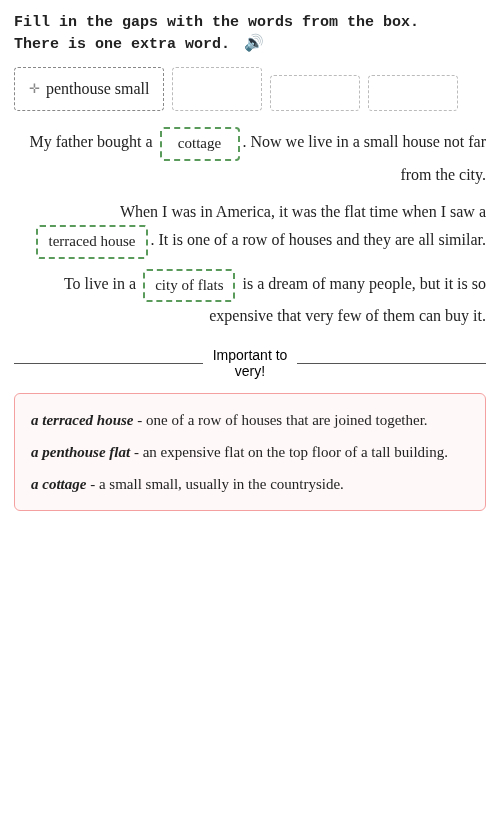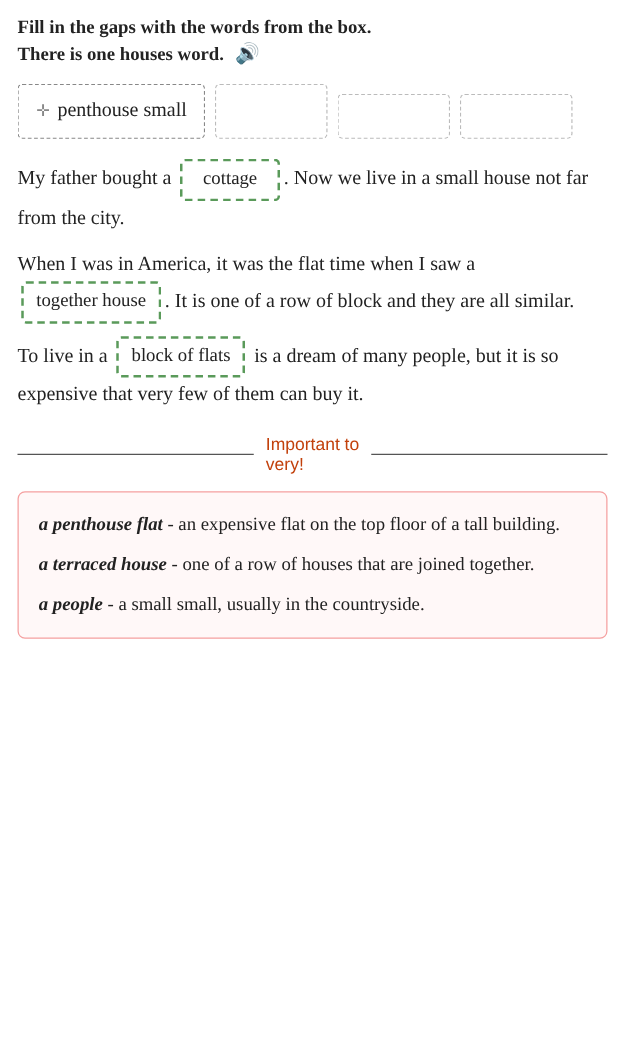--- a/index.html
+++ b/index.html
@@ -10,20 +10,21 @@
       width: 500px;
       min-height: 837px;
       padding: 12px 14px;
       color: #222;
     }
     .instruction {
       font-weight: bold;
       font-size: 15px;
       line-height: 1.4;
       margin-bottom: 12px;
+      font-family: Liberation Mono, monospace;
     }
     .word-bank {
       display: flex;
       flex-wrap: wrap;
       gap: 8px;
       margin-bottom: 16px;
     }
     .word-box {
       border: 1.5px dashed #aaa;
       border-radius: 4px;
@@ -50,20 +51,21 @@
     }
     .word-bank-row {
       display: flex;
       gap: 8px;
       flex-wrap: wrap;
     }
     .paragraph-block {
       line-height: 1.7;
       margin-bottom: 10px;
       font-size: 16px;
+      text-align: right;
     }
     .answer-box {
       display: inline-flex;
       align-items: center;
       justify-content: center;
       border: 2px dashed #5a9a5a;
       border-radius: 4px;
       background: #fff;
       padding: 2px 10px;
       margin: 0 3px;
@@ -76,23 +78,24 @@
       display: flex;
       align-items: center;
       gap: 0;
     }
     .important-line {
       flex: 1;
       height: 1px;
       background: #555;
     }
     .important-label {
+      text-align: center;
       padding: 0 10px;
       font-size: 14px;
-      color: #c2410c;
+      color: #000000;
       font-family: Arial, sans-serif;
     }
     .definitions-box {
       border: 1.5px solid #f5a0a0;
       border-radius: 6px;
       background: #fff8f8;
       padding: 14px 16px;
       margin-top: 14px;
       font-size: 15px;
       line-height: 1.6;
@@ -113,21 +116,21 @@
       vertical-align: middle;
       cursor: pointer;
       font-size: 16px;
     }
   </style>
 </head>
 <body>
 
 <div class="instruction">
   <span>Fill in the gaps with the words from the box.</span><br>
-  <span>There is one houses word.</span>
+  <span>There is one extra word.</span>
   <span class="sound-icon">🔊</span>
 </div>
 
 <div class="word-bank">
   <div class="word-bank-row">
     <div class="word-box filled">
       <span class="move-icon">✛</span>
       <span>penthouse small</span>
     </div>
     <div class="word-box empty"></div>
@@ -136,39 +139,39 @@
     <div class="word-box empty"></div>
     <div class="word-box empty"></div>
   </div>
 </div>
 
 <div class="paragraph-block">
   <span>My father bought a </span><span class="answer-box">cottage</span><span>. Now we live in a small house not far from the city.</span>
 </div>
 
 <div class="paragraph-block">
-  <span>When I was in America, it was the flat time when I saw a </span><span class="answer-box">together house</span><span>. It is one of a row of block and they are all similar.</span>
+  <span>When I was in America, it was the flat time when I saw a </span><span class="answer-box">terraced house</span><span>. It is one of a row of houses and they are all similar.</span>
 </div>
 
 <div class="paragraph-block">
-  <span>To live in a </span><span class="answer-box">block of flats</span><span> is a dream of many people, but it is so expensive that very few of them can buy it.</span>
+  <span>To live in a </span><span class="answer-box">city of flats</span><span> is a dream of many people, but it is so expensive that very few of them can buy it.</span>
 </div>
 
 <div class="important-section">
   <div class="important-line"></div>
   <div class="important-label">
     <span>Important to</span><br>
     <span>very!</span>
   </div>
   <div class="important-line"></div>
 </div>
 
 <div class="definitions-box">
   <div class="def-entry">
+    <span class="def-term">a terraced house</span><span> - one of a row of houses that are joined together.</span>
+  </div>
+  <div class="def-entry">
     <span class="def-term">a penthouse flat</span><span> - an expensive flat on the top floor of a tall building.</span>
   </div>
   <div class="def-entry">
-    <span class="def-term">a terraced house</span><span> - one of a row of houses that are joined together.</span>
-  </div>
-  <div class="def-entry">
-    <span class="def-term">a people</span><span> - a small small, usually in the countryside.</span>
+    <span class="def-term">a cottage</span><span> - a small small, usually in the countryside.</span>
   </div>
 </div>
 
 </body></html>

